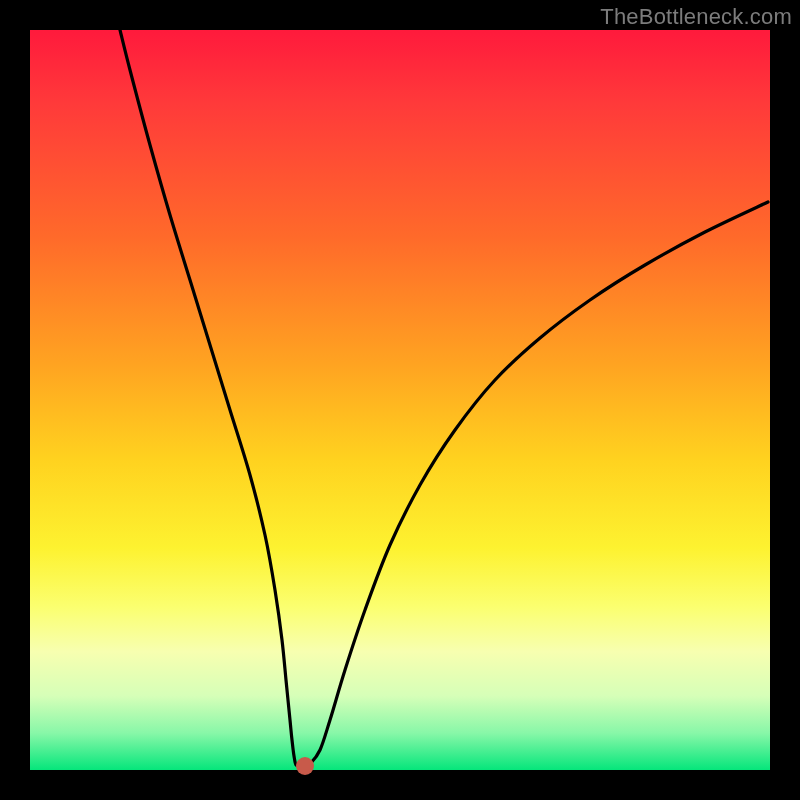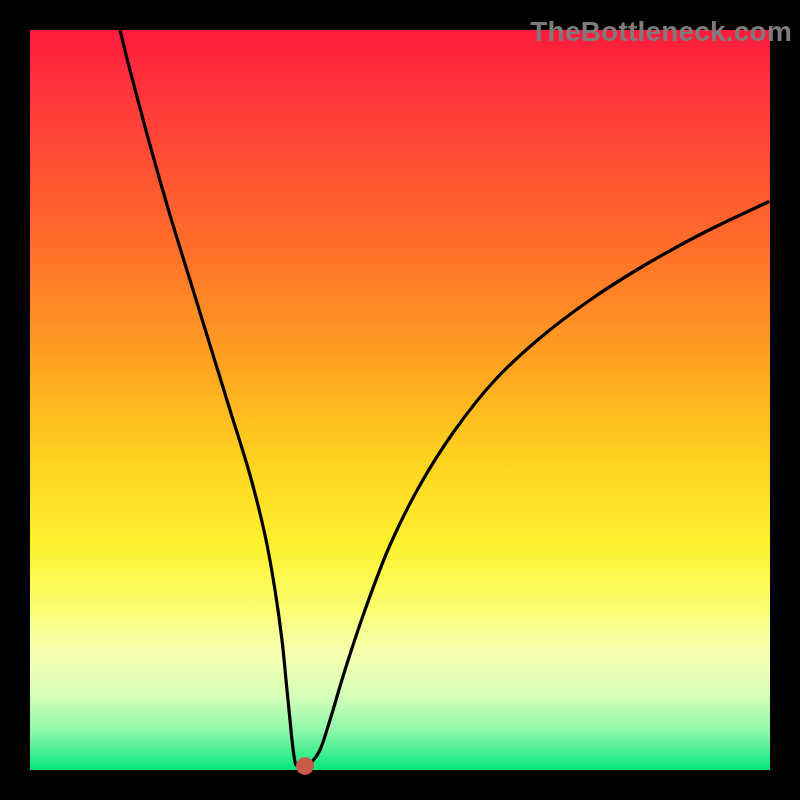--- a/index.html
+++ b/index.html
@@ -33,25 +33,25 @@
       #ffd21f 58%,
       #fdf230 70%,
       #fbff70 78%,
       #f7ffb0 84%,
       #d6ffb8 90%,
       #88f7a8 95%,
       #05e67b 100%);
   }
   .watermark {
     position: absolute;
-    top: 16px;
+    top: 4px;
     right: 8px;
     color: #7c7c7c;
-    font-size: 28px;
-    font-weight: 700;
+    font-size: 22px;
+    font-weight: 400;
     letter-spacing: 0.2px;
     user-select: none;
   }
   svg.curve {
     position: absolute;
     left: 0;
     top: 0;
     width: 740px;
     height: 740px;
     overflow: visible;

